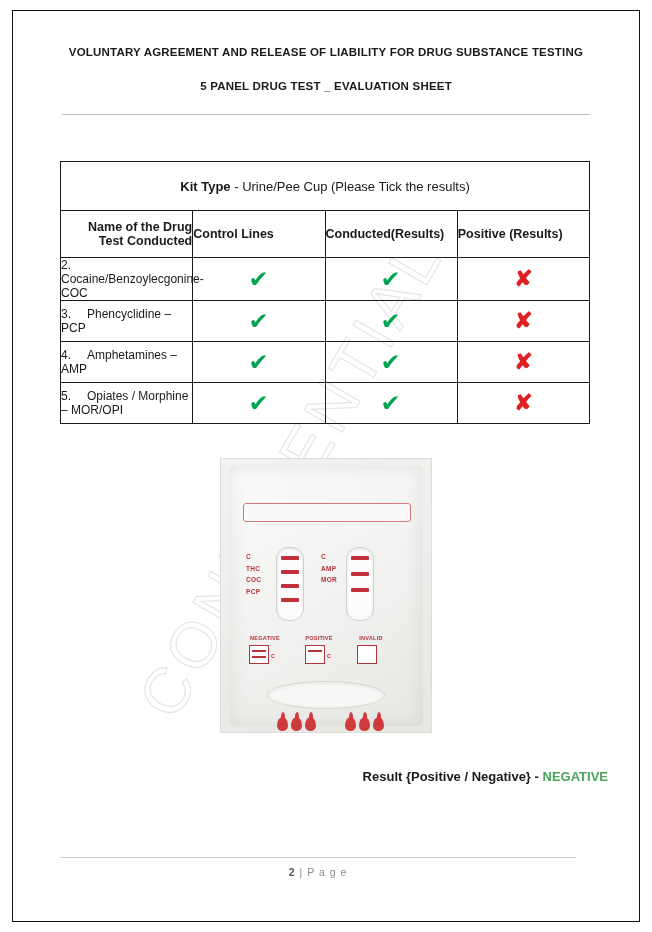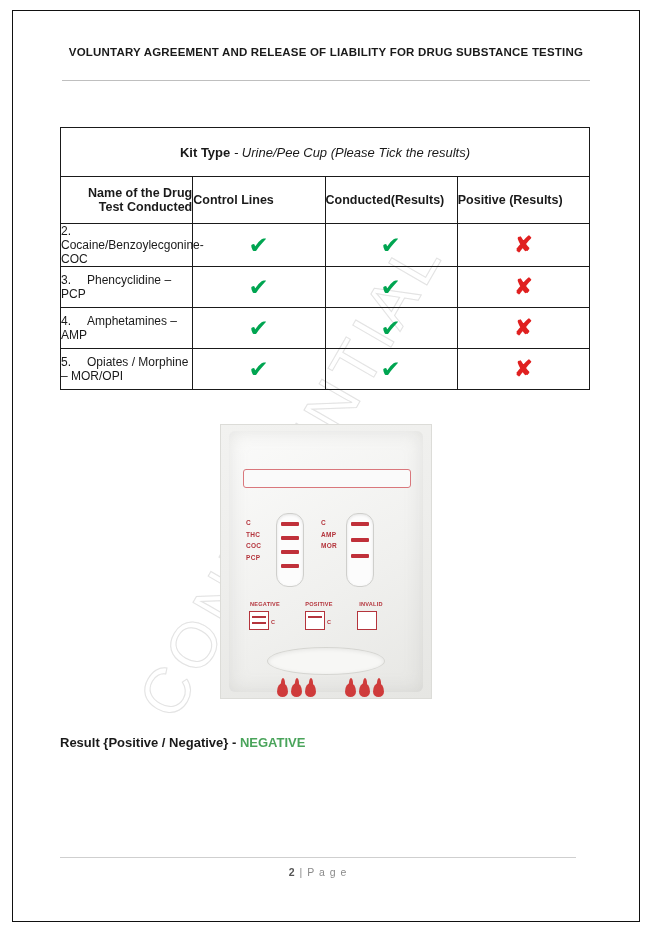--- a/index.html
+++ b/index.html
@@ -104,21 +104,20 @@
     vertical-align: middle;
   }
   .kit-type-cell {
     height: 48px;
     text-align: center;
     font-size: 13px;
     font-weight: bold;
   }
   .kit-type-cell .normal {
     font-weight: normal;
-    font-style: italic;
   }
   .hdr-cell {
     height: 46px;
     text-align: left;
     font-size: 12.5px;
     font-weight: bold;
     padding: 0 6px;
   }
   .hdr-cell.first {
     text-align: right;
@@ -288,20 +287,21 @@
     border-radius: 50% 50% 40% 40% / 75% 75% 25% 25%;
     transform: scaleX(0.7);
   }
 
   
   .result-line {
     margin: 36px 0 0 16px;
     font-size: 13px;
     font-weight: bold;
     color: #1a1a1a;
+    text-align: right;
   }
   .result-value {
     color: #4aa45b;
     font-weight: bold;
   }
 
   
   .footer {
     position: absolute;
     left: 16px;
@@ -329,20 +329,21 @@
 
   <div class="watermark">
     <span>CONFIDENTIAL</span>
   </div>
 
   <div class="content">
     <div class="sheet-layer">
 
       <div class="title-block">
         <div class="title-line">VOLUNTARY AGREEMENT AND RELEASE OF LIABILITY FOR DRUG SUBSTANCE TESTING</div>
+        <div class="title-line second">5 PANEL DRUG TEST _ EVALUATION SHEET</div>
         <div class="hr-top"></div>
       </div>
 
       <table class="result-table">
         <tbody>
             <tr>
           <td class="kit-type-cell" colspan="4">
             <span>Kit Type</span><span class="normal"> - Urine/Pee Cup (Please Tick the results)</span>
           </td>
         </tr>

